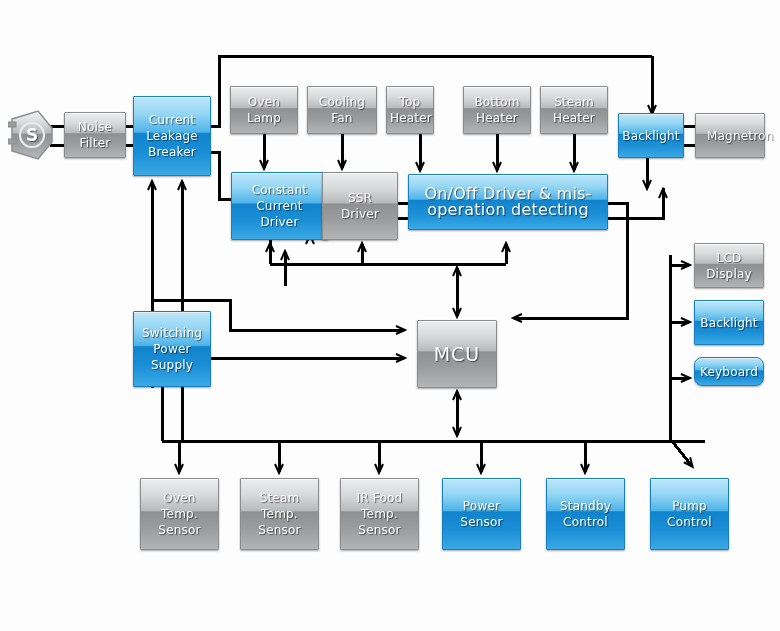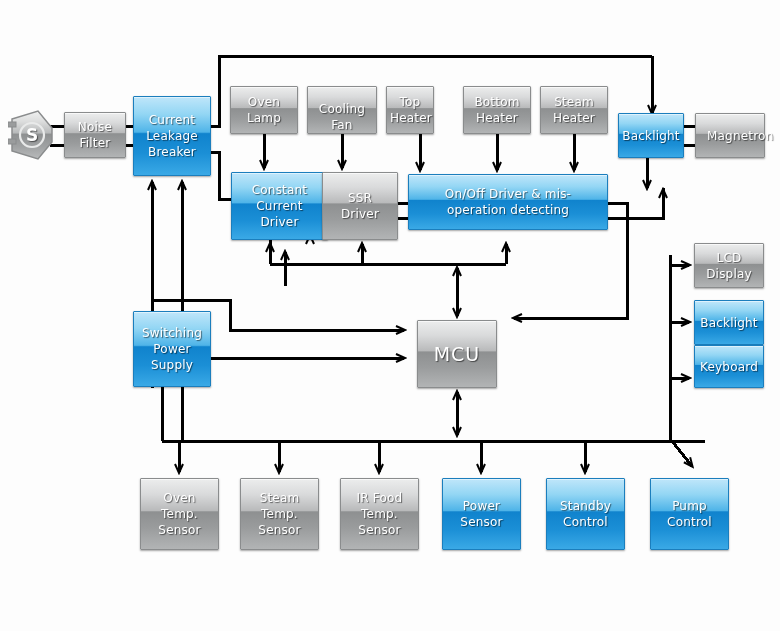--- a/index.html
+++ b/index.html
@@ -51,21 +51,21 @@
     box-shadow: 0 1px 2px rgba(0,0,0,0.35), inset 0 1px 0 rgba(255,255,255,0.65);
   }
   .blue {
     background: linear-gradient(to bottom,
         #bfe6fa 0%, #93d6f4 22%, #4fb4e8 45%,
         #1083cd 47%, #1b8fd6 72%, #3aa9e6 100%);
     border: 1px solid #1b7ebd;
     box-shadow: 0 1px 2px rgba(0,0,0,0.35), inset 0 1px 0 rgba(255,255,255,0.5);
   }
   .mcu { font-size: 19px; letter-spacing: 1px; }
-  .wide { font-size: 12px; }
+  .wide { font-size: 16px; }
 
   
   #plug {
     position: absolute;
     z-index: 6;
   }
 </style>
 </head>
 <body>
 
@@ -177,21 +177,21 @@
   <div id="node-host">
       <div class="node gray" style="left: 64px; top: 112px; width: 62px; height: 46px;">
         <div class="txt">Noise<br>Filter</div>
       </div>
       <div class="node blue" style="left: 133px; top: 96px; width: 78px; height: 80px;">
         <div class="txt">Current<br>Leakage<br>Breaker</div>
       </div>
       <div class="node gray" style="left: 230px; top: 86px; width: 68px; height: 48px;">
         <div class="txt">Oven<br>Lamp</div>
       </div>
-      <div class="node gray" style="left: 307px; top: 86px; width: 70px; height: 48px; align-items: flex-end;">
+      <div class="node gray" style="left: 307px; top: 86px; width: 70px; height: 48px;">
         <div class="txt">Cooling<br>Fan</div>
       </div>
       <div class="node gray" style="left: 386px; top: 86px; width: 48px; height: 48px;">
         <div class="txt">Top<br>Heater</div>
       </div>
       <div class="node gray" style="left: 463px; top: 86px; width: 68px; height: 48px;">
         <div class="txt">Bottom<br>Heater</div>
       </div>
       <div class="node gray" style="left: 540px; top: 86px; width: 68px; height: 48px;">
         <div class="txt">Steam<br>Heater</div>
@@ -210,21 +210,21 @@
       </div>
       <div class="node blue wide" style="left: 408px; top: 174px; width: 200px; height: 56px;">
         <div class="txt">On/Off  Driver &amp; mis-<br>operation detecting</div>
       </div>
       <div class="node gray" style="left: 694px; top: 243px; width: 70px; height: 45px;">
         <div class="txt">LCD<br>Display</div>
       </div>
       <div class="node blue" style="left: 694px; top: 300px; width: 70px; height: 45px;">
         <div class="txt">Backlight</div>
       </div>
-      <div class="node blue" style="left: 694px; top: 345px; width: 70px; height: 43px;">
+      <div class="node blue" style="left: 694px; top: 357px; width: 70px; height: 29px; border-radius: 8px;">
         <div class="txt">Keyboard</div>
       </div>
       <div class="node blue" style="left: 133px; top: 311px; width: 78px; height: 76px;">
         <div class="txt">Switching<br>Power<br>Supply</div>
       </div>
       <div class="node gray mcu" style="left: 417px; top: 320px; width: 80px; height: 68px;">
         <div class="txt">MCU</div>
       </div>
       <div class="node gray" style="left: 140px; top: 478px; width: 79px; height: 72px;">
         <div class="txt">Oven<br>Temp.<br>Sensor</div>

